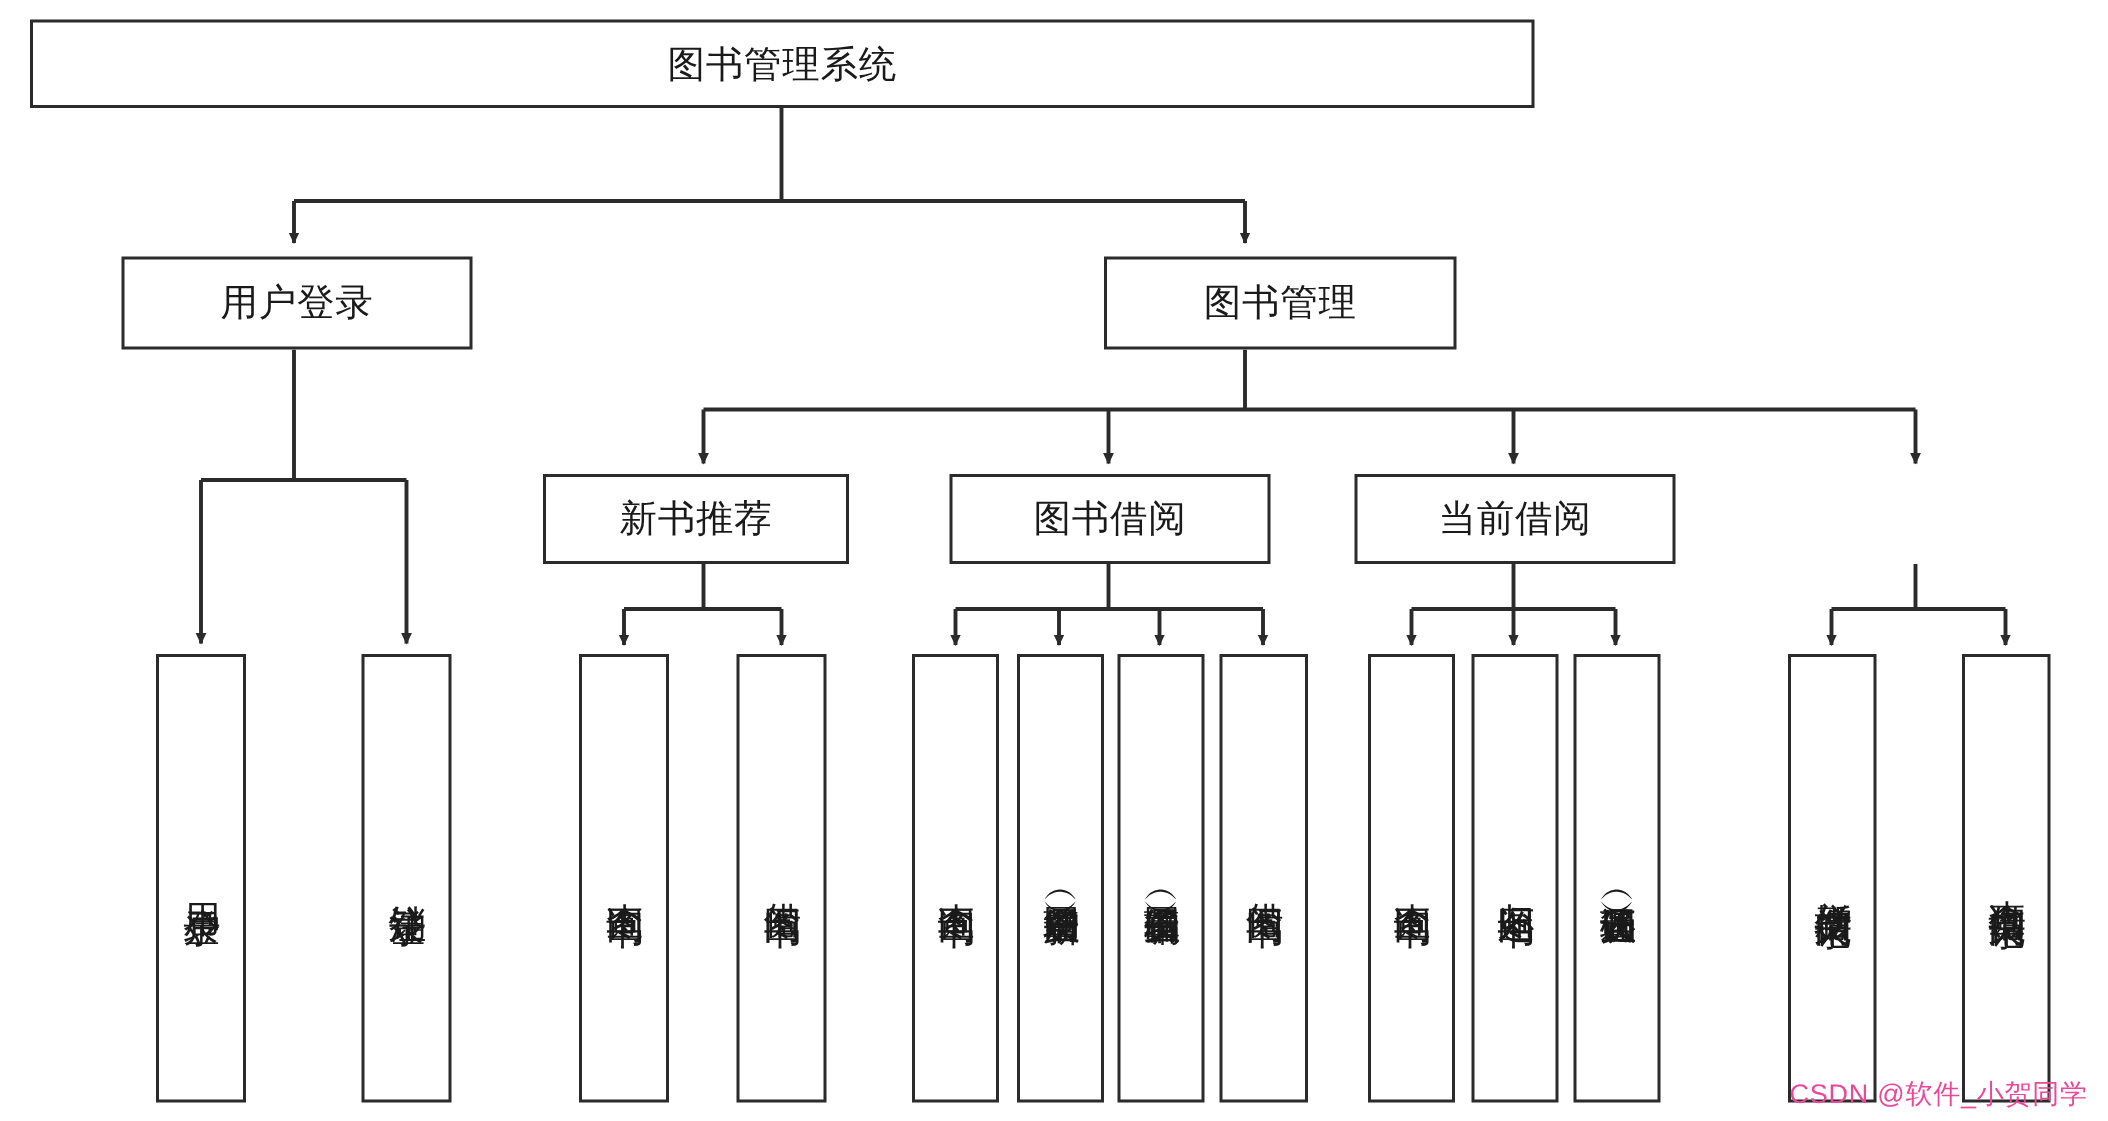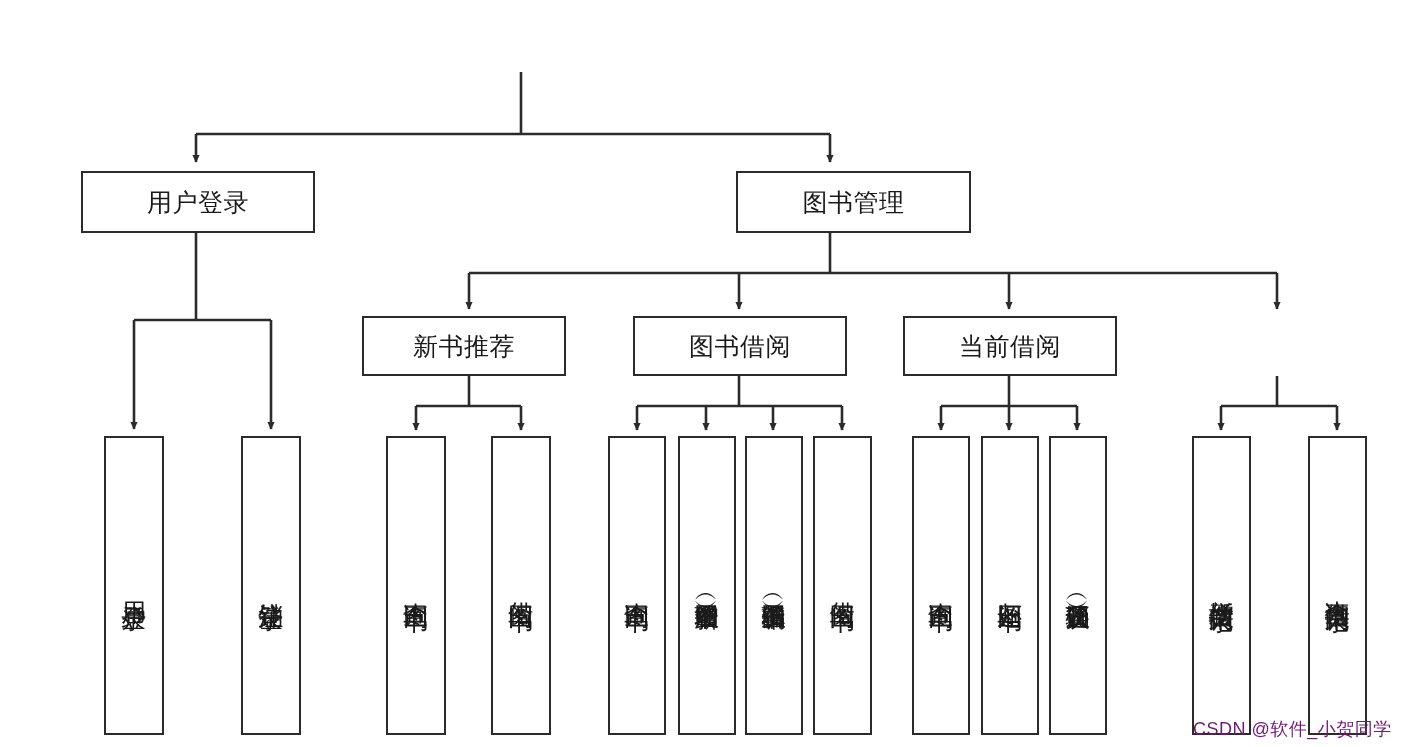--- a/index.html
+++ b/index.html
@@ -63,21 +63,21 @@
     line-height: 1.05;
     letter-spacing: 2px;
     white-space: nowrap;
   }
   .node.v.tight .label {
     font-size: 24px;
     letter-spacing: 0px;
   }
   .watermark {
     position: absolute;
-    color: #701a75;
+    color: #ec4899;
     font-size: 18px;
     white-space: nowrap;
     letter-spacing: 0.5px;
     font-family: "Liberation Sans", "DejaVu Sans", sans-serif;
   }
 </style>
 </head>
 <body>
 
 <div id="canvas">
@@ -125,20 +125,23 @@
       <path d="M 1009 406 L 1009 430" marker-end="url(#arrow)"></path>
       <path d="M 1077 406 L 1077 430" marker-end="url(#arrow)"></path>
 
       <path d="M 1277 376 L 1277 406"></path>
       <path d="M 1221 406 L 1337 406"></path>
       <path d="M 1221 406 L 1221 430" marker-end="url(#arrow)"></path>
       <path d="M 1337 406 L 1337 430" marker-end="url(#arrow)"></path>
     </g>
   </svg>
 
+  <div class="node h root" style="left:20px; top:13px; width:1003px; height:59px;">
+    <span class="label">图书管理系统</span>
+  </div>
 
   <div class="node h" style="left:81px; top:171px; width:234px; height:62px;">
     <span class="label">用户登录</span>
   </div>
 
   <div class="node h" style="left:712px; top:171px; width:235px; height:62px;margin-left:24px;">
     <span class="label">图书管理</span>
   </div>
 
   <div class="node h" style="left:362px; top:316px; width:204px; height:60px;">

